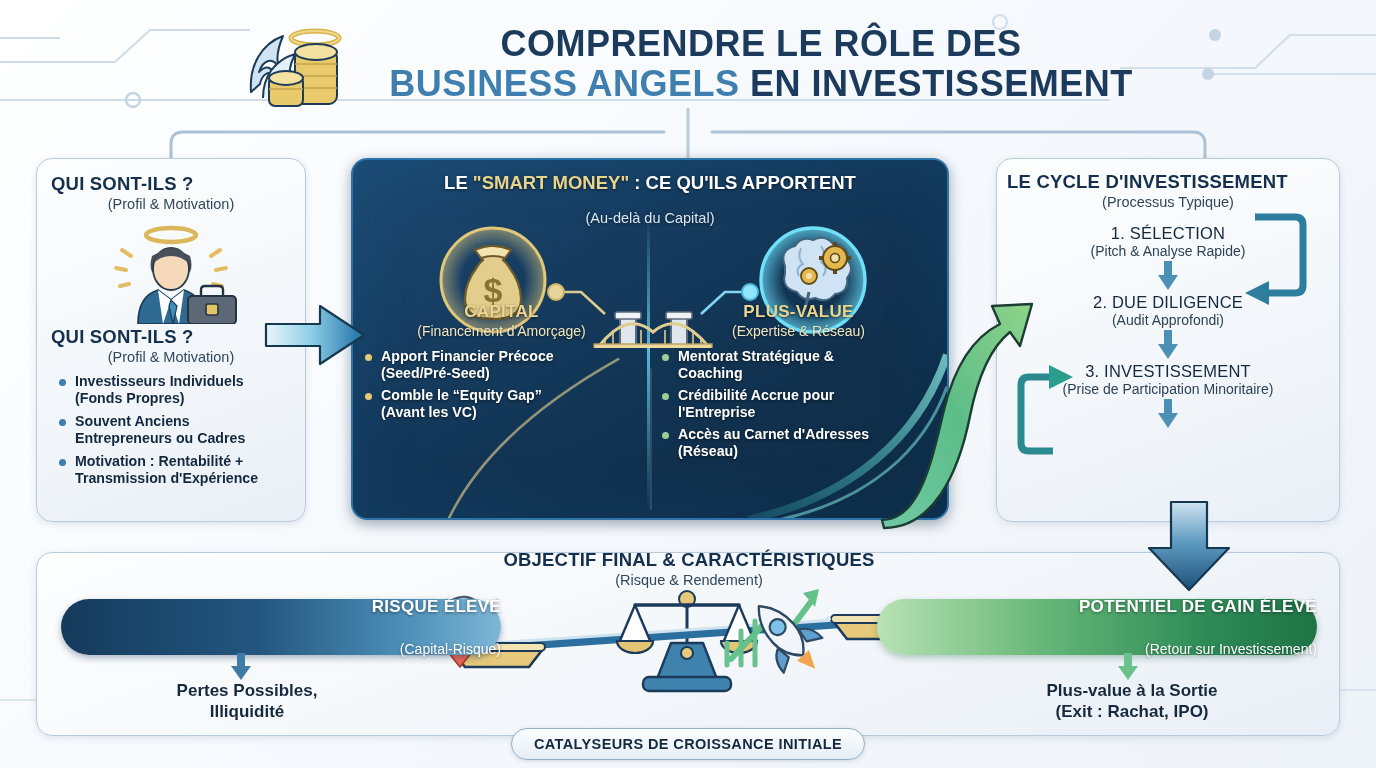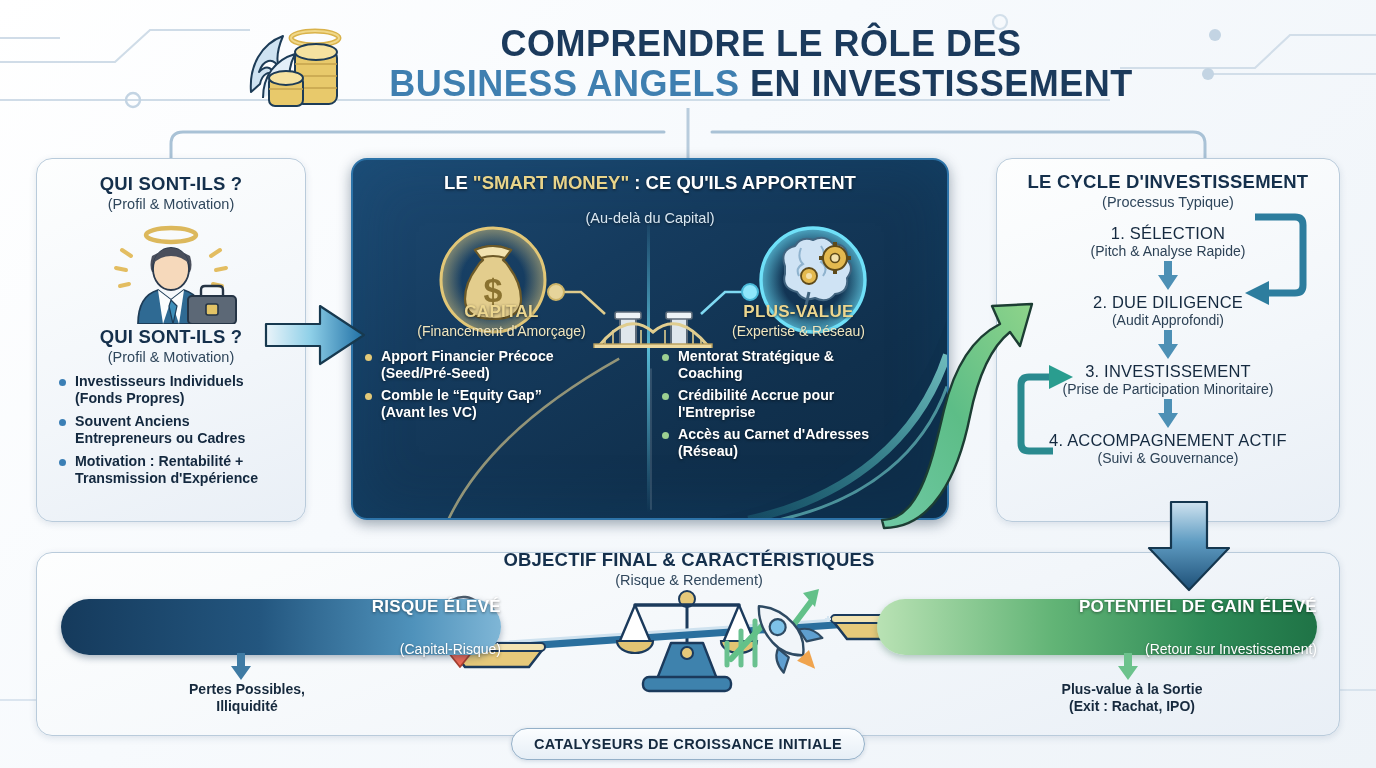--- a/index.html
+++ b/index.html
@@ -50,21 +50,21 @@
   .p-left  { left:36px;  top:158px; width:270px;  height:364px; padding:14px 14px 8px; }
   .p-mid   { left:351px; top:158px; width:598px;  height:362px;
              background:linear-gradient(150deg,#1d4a73 0%,#153b5e 35%,#10304d 70%,#0d2a44 100%);
              border:2px solid #2d73a8;
              box-shadow:0 4px 14px rgba(10,35,60,.4), inset 0 0 60px rgba(20,90,140,.25);
              overflow:hidden; }
   .p-right { left:996px; top:158px; width:344px;  height:364px; padding:12px 10px; }
   .p-bottom{ left:36px;  top:552px; width:1304px; height:184px; }
 
   
-  .h-main { font-size:18.5px; font-weight:bold; color:#15304c; text-align:center; letter-spacing:.2px; }
+  .h-main { font-size:18.5px; font-weight:bold; color:#15304c; letter-spacing:.2px; }
   .h-sub  { font-size:14.5px; color:#30475c; text-align:center; margin-top:1px; }
 
   
   .person-icon { display:block; margin:8px auto 2px; }
   .who2 { margin-top:2px; }
   .bullets { list-style:none; margin:8px 0 0 6px; }
   .bullets li {
     position:relative; padding-left:18px; margin-bottom:6px;
     font-size:14.2px; line-height:1.2; color:#14293f; font-weight:bold;
   }
@@ -126,21 +126,21 @@
     box-shadow:0 3px 7px rgba(20,50,80,.35);
   }
   .pill-gain {
     left:840px; top:46px; width:440px;
     background:linear-gradient(90deg,#b9e2b4 0%,#62b476 40%,#2e8b57 75%,#1f7346 100%);
     box-shadow:0 3px 7px rgba(25,90,60,.3);
   }
   .pill-t { font-size:17px; font-weight:bold; letter-spacing:.3px; text-shadow:0 1px 3px rgba(0,0,0,.45); }
   .pill-s { font-size:14px; text-shadow:0 1px 3px rgba(0,0,0,.4); margin-top:0px; }
 
-  .note { position:absolute; text-align:center; font-size:14px; font-weight:bold;
+  .note { position:absolute; text-align:center; font-size:17px; font-weight:bold;
           color:#16293d; line-height:1.22; z-index:5; }
   .note-left  { left:60px;  top:128px; width:300px; }
   .note-right { left:930px; top:128px; width:330px; }
 
   .badge {
     position:absolute; left:511px; top:728px; width:354px; height:32px; z-index:9;
     border-radius:16px; border:1.6px solid #94b0c8;
     background:linear-gradient(180deg,#fbfdff 0%,#e6eef6 100%);
     display:flex; align-items:center; justify-content:center;
     font-size:14.5px; font-weight:bold; color:#14293f; letter-spacing:.4px;
@@ -441,24 +441,20 @@
     <svg class="cyc-arrow" width="26" height="30" viewBox="0 0 26 30">
       <path d="M9 0 h8 v14 h6 L13 29 L3 14 h6 Z" fill="#4d90b5"></path>
     </svg>
     <div class="cyc-step">
       <div class="cyc-t">3. INVESTISSEMENT</div>
       <div class="cyc-s">(Prise de Participation Minoritaire)</div>
     </div>
     <svg class="cyc-arrow" width="26" height="30" viewBox="0 0 26 30">
       <path d="M9 0 h8 v14 h6 L13 29 L3 14 h6 Z" fill="#4d90b5"></path>
     </svg>
-    <div class="cyc-step">
-      <div class="cyc-t">4. ACCOMPAGNEMENT ACTIF</div>
-      <div class="cyc-s">(Suivi &amp; Gouvernance)</div>
-    </div>
   </div>
 </div>
 
 <svg class="arrow-down" viewBox="0 0 92 92">
   <defs>
     <linearGradient id="gDown" x1="0" y1="0" x2="0" y2="1">
       <stop offset="0%" stop-color="#cfe3f0"></stop>
       <stop offset="45%" stop-color="#5f9cc2"></stop>
       <stop offset="100%" stop-color="#1d4f77"></stop>
     </linearGradient>

